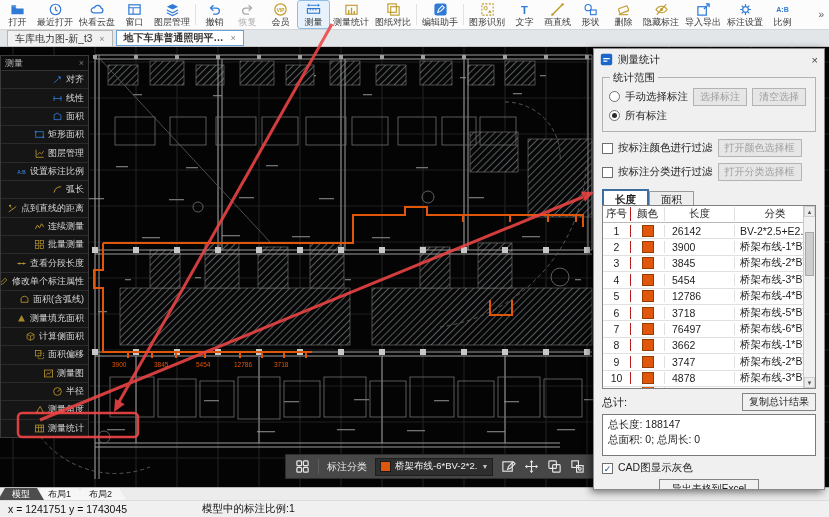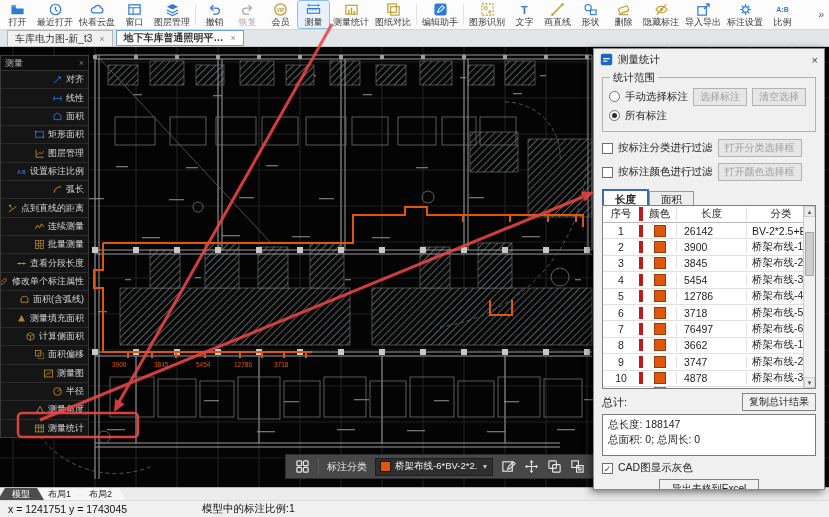--- a/index.html
+++ b/index.html
@@ -66,21 +66,21 @@
   .cb{width:11px;height:11px;border:1px solid #6f6f6f;background:#fff;flex:none;font-size:9px;
     line-height:10px;text-align:center;color:#1c4587}
   .flabel{font-size:10.5px;white-space:nowrap}
   .sp-tabs{display:flex;margin:9px 8px 0;align-items:flex-end;height:16px}
   .sp-tab{padding:1px 11px 0;border:1px solid #9a9a9a;border-bottom:none;background:#ededed;
     font-size:10.5px;height:14px;line-height:13px}
   .sp-tab.active{background:#fff;border:2px solid #3c6e9f;border-bottom:none;font-weight:bold;height:16px;line-height:14px}
   .sp-table{margin:0 8px;height:184px;background:#fff;border:1px solid #808080;position:relative;overflow:hidden}
   .t-head{display:flex;height:17px;border-bottom:1px solid #b9b9b9;font-size:10.5px;align-items:center}
   .t-row{display:flex;height:16.4px;border-bottom:1px solid #e0e0e0;font-size:10.5px;align-items:center}
-  .c-no{width:40px;text-align:center;border-right:4px solid #b91c1c;flex:none}
+  .c-no{width:28px;text-align:center;border-right:1px solid #b91c1c;flex:none}
   .c-color{width:34px;display:flex;justify-content:center;border-right:1px solid #e0e0e0;flex:none;align-items:center}
   .c-len{width:70px;padding-left:7px;border-right:1px solid #e0e0e0;flex:none}
   .c-cat{flex:1;padding-left:5px;overflow:hidden;white-space:nowrap}
   .t-head .c-no,.t-head .c-color,.t-head .c-len,.t-head .c-cat{text-align:center;padding-left:0;display:block}
   .t-head .c-color{display:block}
   .t-swatch{width:12px;height:12px;border:1px solid #933c06}
   .t-scroll{position:absolute;right:0;top:0;bottom:0;width:12px;background:#f1f1f1;border-left:1px solid #c9c9c9}
   .t-up,.t-down{height:11px;font-size:6px;text-align:center;color:#555;line-height:11px;background:#ececec;border:1px solid #cfcfcf}
   .t-down{position:absolute;bottom:0;left:0;right:0}
   .t-thumb{position:absolute;top:26px;left:1px;width:9px;height:44px;background:#cdcdcd;border:1px solid #a8a8a8}
@@ -785,27 +785,27 @@
         <button class="btn">清空选择</button>
       </div>
       <div class="row">
         <span class="radio on"></span>
         <span class="rlabel">所有标注</span>
       </div>
     </div>
 
     <div class="filter-row">
       <span class="cb"></span>
+      <span class="flabel">按标注颜色进行过滤</span>
+      <button class="btn">打开颜色选择框</button>
+    </div>
+    <div class="filter-row">
+      <span class="cb"></span>
       <span class="flabel">按标注分类进行过滤</span>
       <button class="btn">打开分类选择框</button>
-    </div>
-    <div class="filter-row">
-      <span class="cb"></span>
-      <span class="flabel">按标注颜色进行过滤</span>
-      <button class="btn">打开颜色选择框</button>
     </div>
 
     <div class="sp-tabs" id="sp-tabs">
         <div class="sp-tab active">长度</div>
         <div class="sp-tab">面积</div>
       </div>
 
     <div class="sp-table">
       <div class="t-head" id="t-head">
           <span class="c-no">序号</span>

